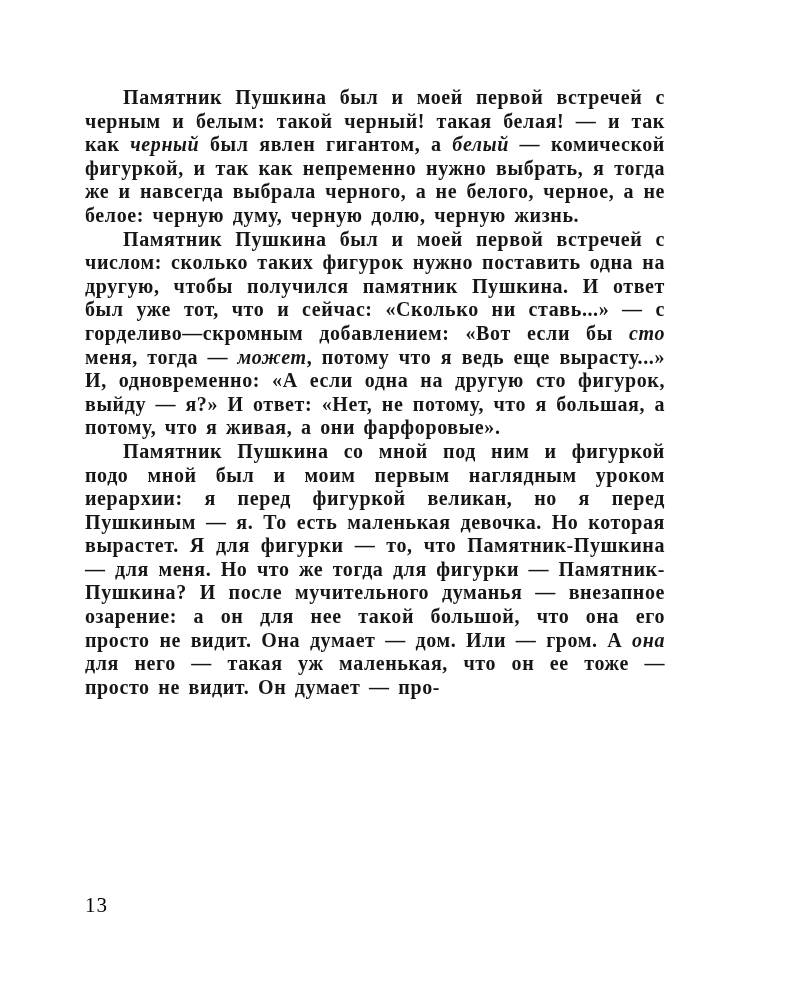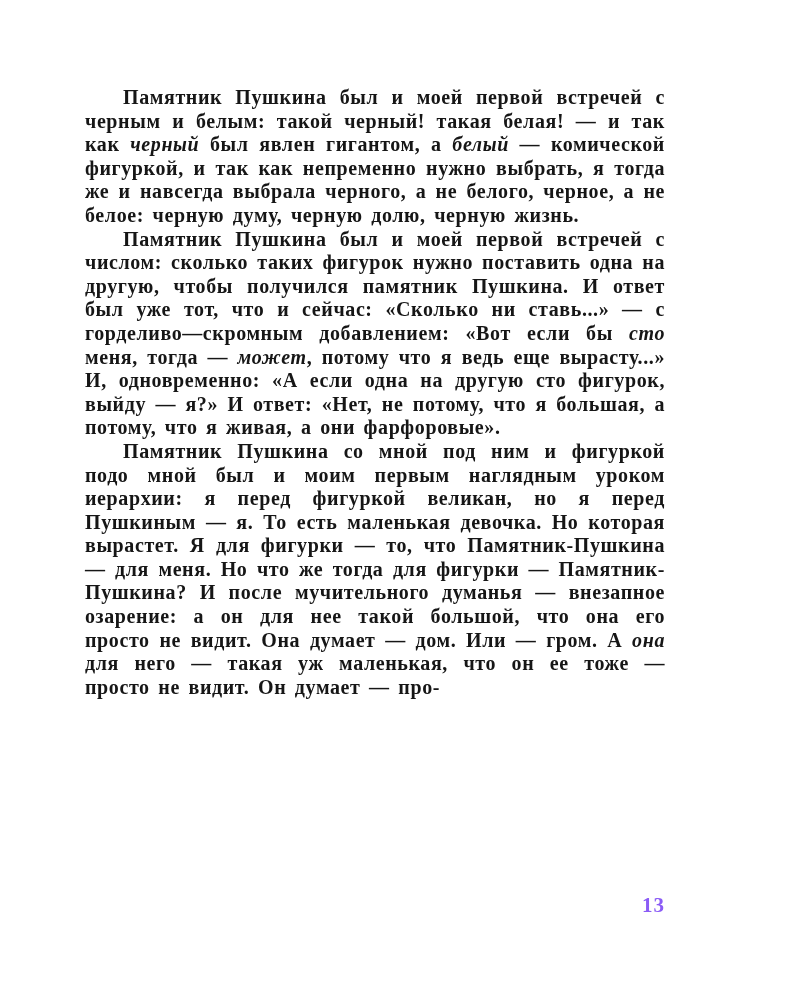--- a/index.html
+++ b/index.html
@@ -37,25 +37,25 @@
     }
     .text-block em {
       font-style: italic;
       font-weight: 700;
     }
     .page-number {
       position: absolute;
       left: 85px;
       width: 580px;
       top: 893px;
-      text-align: right;
+      text-align: left;
       font-size: 21px;
-      font-weight: 700;
+      font-weight: 400;
       letter-spacing: 1px;
-      color: #8b5cf6;
+      color: #000000;
     }
   </style>
 </head>
 <body>
 
 <div class="page">
   <div class="text-block">
       <p><span>Памятник Пушкина был и моей первой встречей с черным и белым: такой черный! такая белая! — и так как </span><em>черный</em><span> был явлен гигантом, а </span><em>белый</em><span> — комической фигуркой, и так как непременно нужно выбрать, я тогда же и навсегда выбрала черного, а не белого, черное, а не белое: черную думу, черную долю, черную жизнь.</span></p>
       <p><span>Памятник Пушкина был и моей первой встречей с числом: сколько таких фигурок нужно поставить одна на другую, чтобы получился памятник Пушкина. И ответ был уже тот, что и сейчас: «Сколько ни ставь...» — с горделиво—скромным добавлением: «Вот если бы </span><em>сто</em><span> меня, тогда — </span><em>может</em><span>, потому что я ведь еще вырасту...» И, одновременно: «А если одна на другую сто фигурок, выйду — я?» И ответ: «Нет, не потому, что я большая, а потому, что я живая, а они фарфоровые».</span></p>
       <p><span>Памятник Пушкина со мной под ним и фигуркой подо мной был и моим первым наглядным уроком иерархии: я перед фигуркой великан, но я перед Пушкиным — я. То есть маленькая девочка. Но которая вырастет. Я для фигурки — то, что Памятник-Пушкина — для меня. Но что же тогда для фигурки — Памятник-Пушкина? И после мучительного думанья — внезапное озарение: а он для нее такой большой, что она его просто не видит. Она думает — дом. Или — гром. А </span><em>она</em><span> для него — такая уж маленькая, что он ее тоже — просто не видит. Он думает — про-</span></p>

